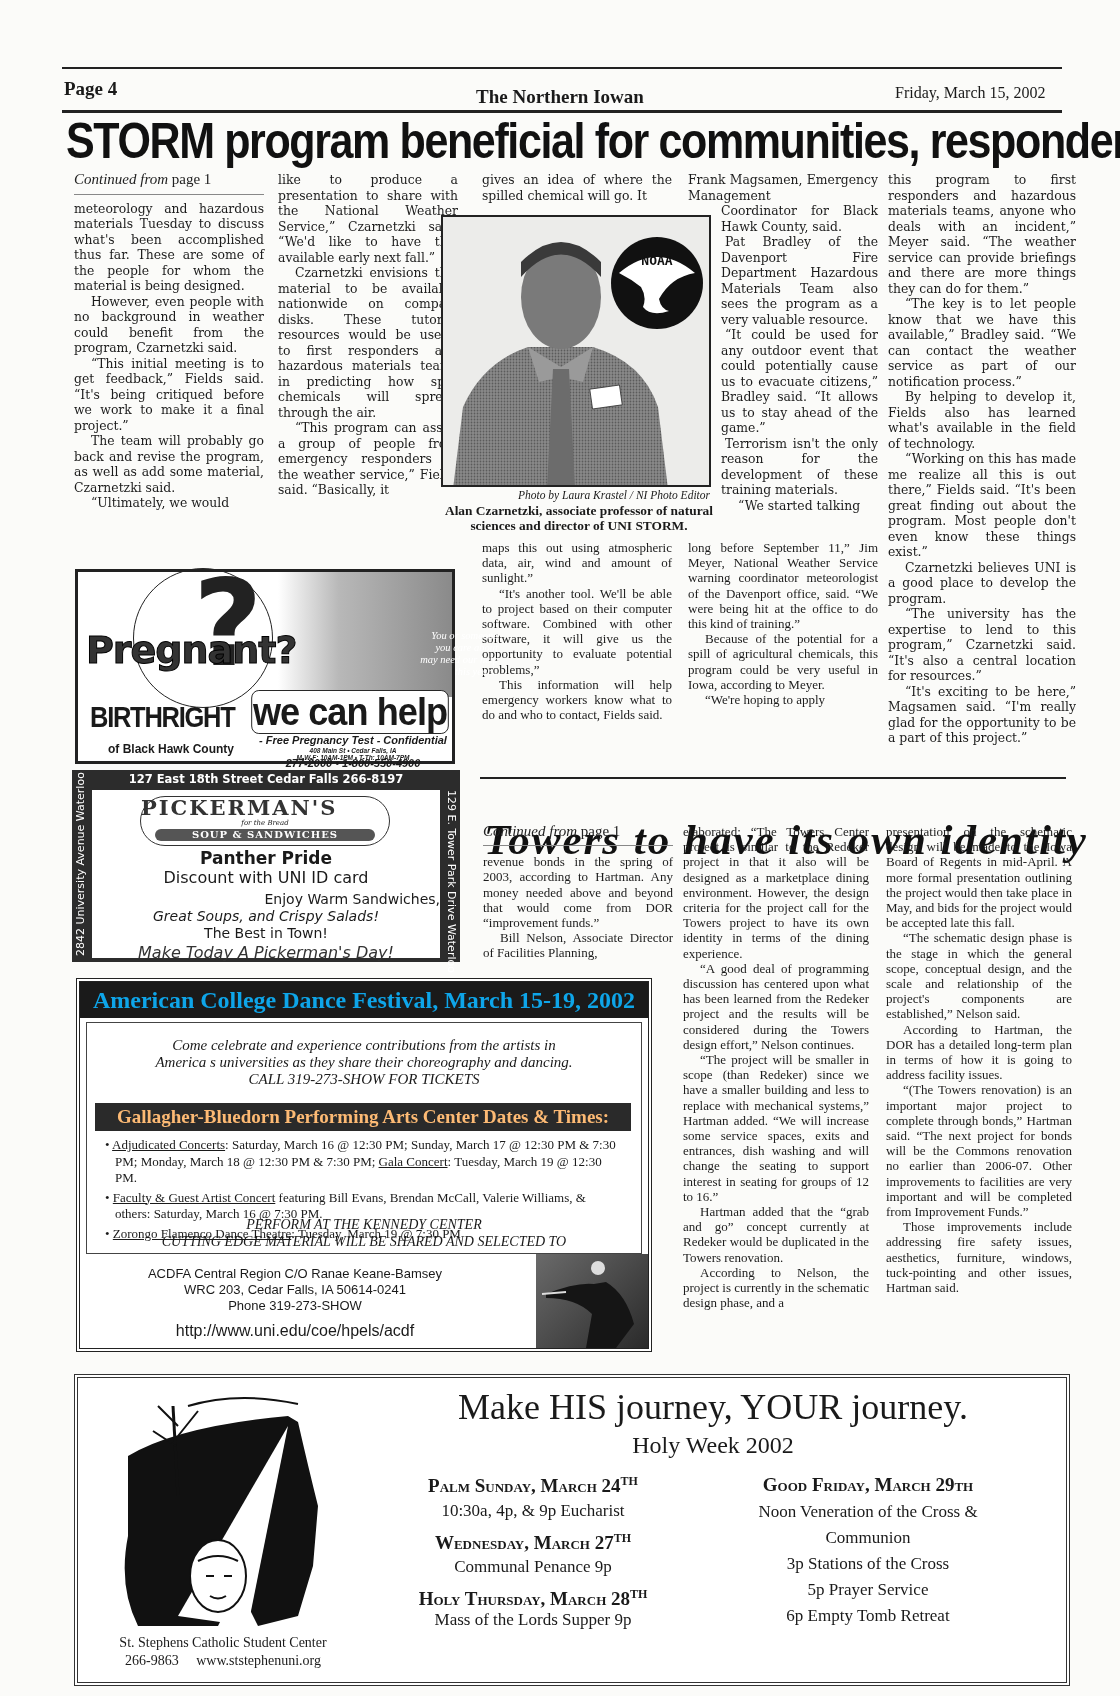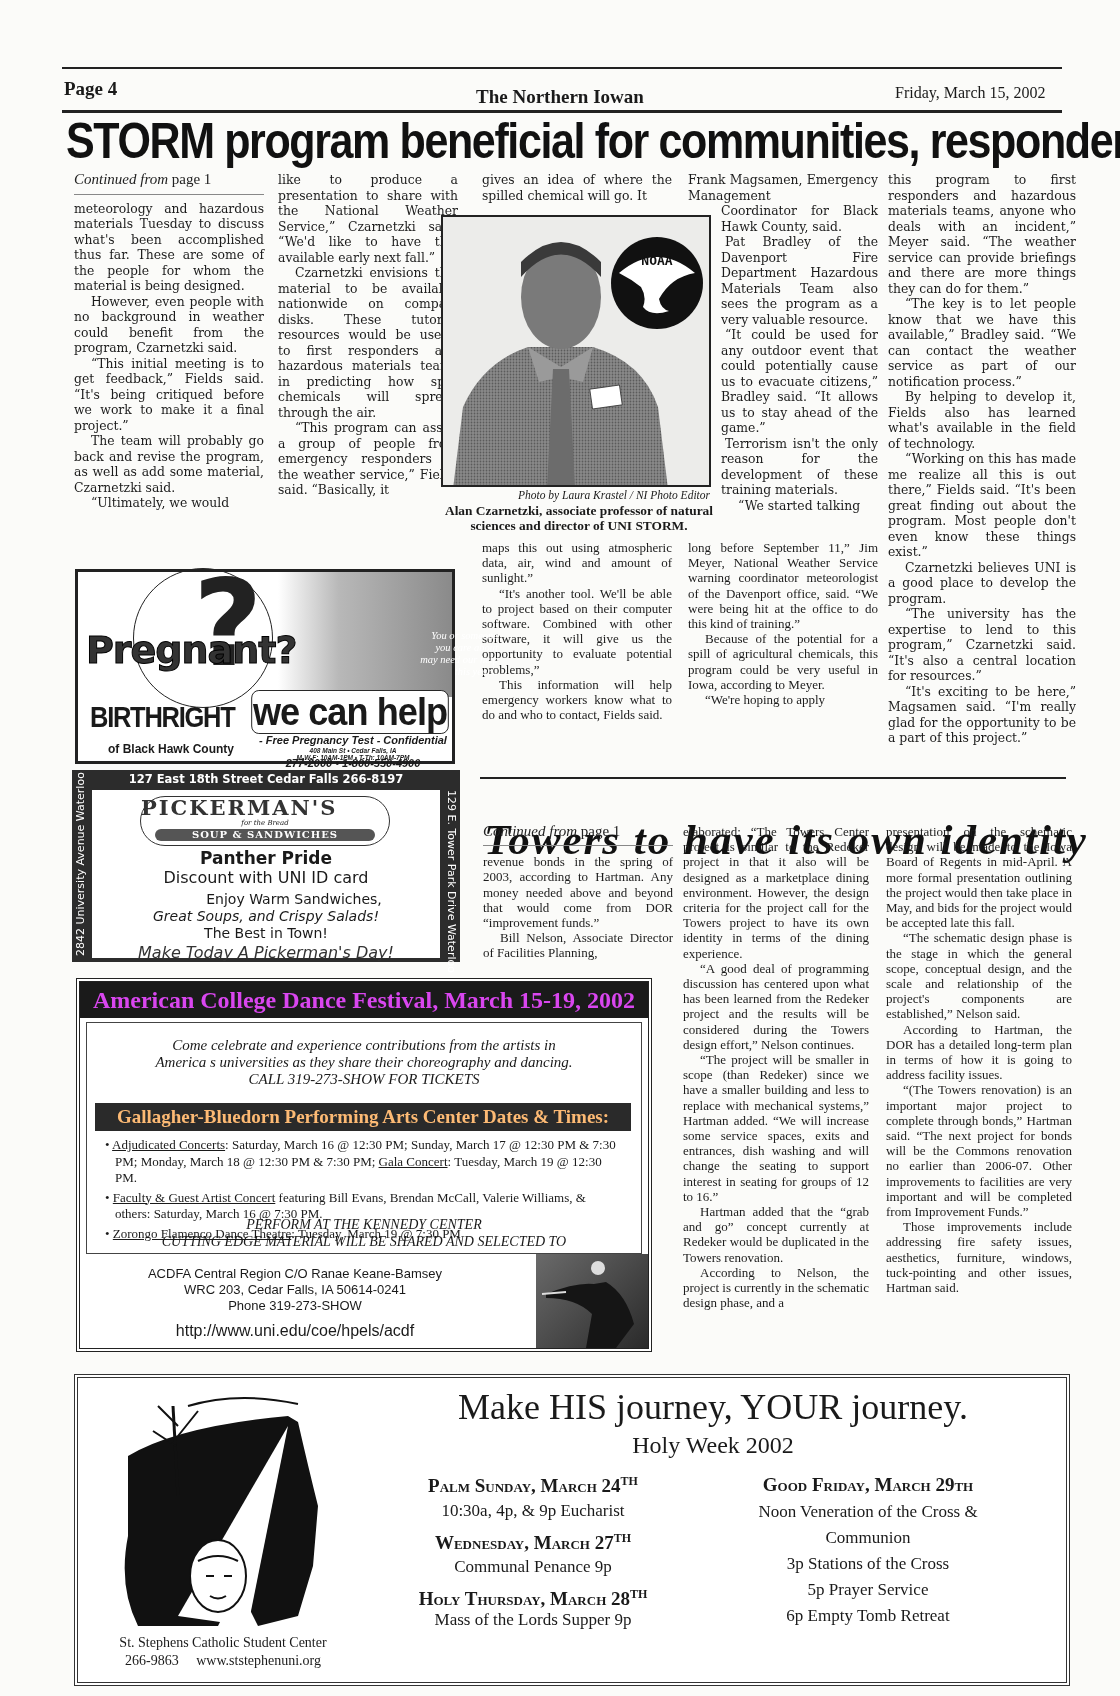--- a/index.html
+++ b/index.html
@@ -13,21 +13,21 @@
   .col2 { position: absolute; font-family: "Liberation Serif", serif; font-size: 13px; line-height: 15.2px; text-align: justify; color: #1c1c1c; }
   .col2 p { text-indent: 17px; }
   .col2 p.noindent { text-indent: 0; }
   .cont { font-family: "Liberation Serif", serif; font-size: 15px; color: #222; padding-bottom: 6px; border-bottom: 1px solid #888; margin-bottom: 6px; text-indent: 0 !important; }
   .cont i { font-style: italic; }
   .masthead { font-family: "Liberation Serif", serif; font-weight: bold; font-size: 19px; }
   .headline1 { font-family: "Liberation Sans", sans-serif; font-weight: bold; font-size: 50px; letter-spacing: -1.6px; transform: scaleX(0.86); transform-origin: left top; white-space: nowrap; color: #111; }
   .headline2 { font-family: "Liberation Serif", serif; font-weight: bold; font-style: italic; font-size: 43px; letter-spacing: 2px; white-space: nowrap; color: #111; }
   .photo-box { border: 2px solid #222; background: #f2f2f0; overflow: hidden; }
   .ad-box { border: 3px solid #333; background: #fff; }
-  .dance-title { background: #1a1a1a; color: #d946ef; font-family: "Liberation Serif", serif; font-weight: bold; font-size: 24px; text-align: center; }
+  .dance-title { background: #1a1a1a; color: #0ea5e9; font-family: "Liberation Serif", serif; font-weight: bold; font-size: 24px; text-align: center; }
   .dance-sub { background: #2a2a2a; color: #fdba74; font-family: "Liberation Serif", serif; font-weight: bold; font-size: 19px; text-align: center; }
   .it { font-family: "Liberation Serif", serif; font-style: italic; }
   .smallcaps { font-variant: small-caps; font-weight: bold; }
   ul.events { list-style: none; font-family: "Liberation Serif", serif; font-size: 13px; line-height: 16.5px; }
   ul.events li { padding-left: 14px; text-indent: -10px; margin-bottom: 3px; }
   ul.events li u { text-decoration: underline; }
 </style>
 </head>
 <body>
 
@@ -142,21 +142,21 @@
   <div class="abs" style="left:2px; top:186px; width:180px; color:#fff; font-family:'DejaVu Sans',sans-serif; font-size:11px; transform:rotate(-90deg); transform-origin:left top; white-space:nowrap;">2842 University Avenue Waterloo</div>
   <div class="abs" style="left:386px; top:20px; width:180px; color:#fff; font-family:'DejaVu Sans',sans-serif; font-size:11px; transform:rotate(90deg); transform-origin:left top; white-space:nowrap;">129 E. Tower Park Drive Waterloo</div>
   <div class="abs" style="left:20px; top:20px; width:348px; height:168px; background:#fff;">
     <div class="abs" style="left:48px; top:6px; width:250px; height:50px; border:1.5px solid #333; border-radius:25px;">
       <div style="text-align:left; font-family:'DejaVu Serif',serif; font-weight:bold; font-size:21px; letter-spacing:2px; color:#333; line-height:22px;">PICKERMAN'S</div>
       <div style="text-align:center; font-family:'DejaVu Serif',serif; font-style:italic; font-size:7px; line-height:8px;">for the Bread</div>
       <div style="margin:2px 14px 0; background:#555; color:#fff; border-radius:7px; text-align:center; font-family:'DejaVu Serif',serif; font-weight:bold; font-size:10px; letter-spacing:1px; line-height:12px;">SOUP &amp; SANDWICHES</div>
     </div>
     <div class="abs" style="left:0; top:58px; width:348px; text-align:center; font-family:'DejaVu Sans',sans-serif; font-weight:bold; font-size:17px;">Panther Pride</div>
     <div class="abs" style="left:0; top:78px; width:348px; text-align:center; font-family:'DejaVu Sans',sans-serif; font-size:16px;">Discount with UNI ID card</div>
-    <div class="abs" style="left:0; top:101px; width:348px; text-align:center; font-family:'DejaVu Sans',sans-serif; font-size:14px;margin-left:28px;">Enjoy Warm Sandwiches,</div>
+    <div class="abs" style="left:0; top:101px; width:348px; text-align:right; font-family:'DejaVu Sans',sans-serif; font-size:14px;">Enjoy Warm Sandwiches,</div>
     <div class="abs" style="left:0; top:118px; width:348px; text-align:center; font-family:'DejaVu Sans',sans-serif; font-style:italic; font-size:14px;">Great Soups, and Crispy Salads!</div>
     <div class="abs" style="left:0; top:135px; width:348px; text-align:center; font-family:'DejaVu Sans',sans-serif; font-size:14px;">The Best in Town!</div>
     <div class="abs" style="left:0; top:153px; width:348px; text-align:center; font-family:'DejaVu Sans',sans-serif; font-style:italic; font-size:16px; color:#333;">Make Today A Pickerman's Day!</div>
   </div>
 </div>
 
 <div class="rule" style="left:480px; top:777px; width:586px; height:2px;"></div>
 <div class="abs headline2" style="left:484px; top:815px;">Towers to have its own identity</div>
 
 <div class="col2" style="left:483px; top:824px; width:190px;">

